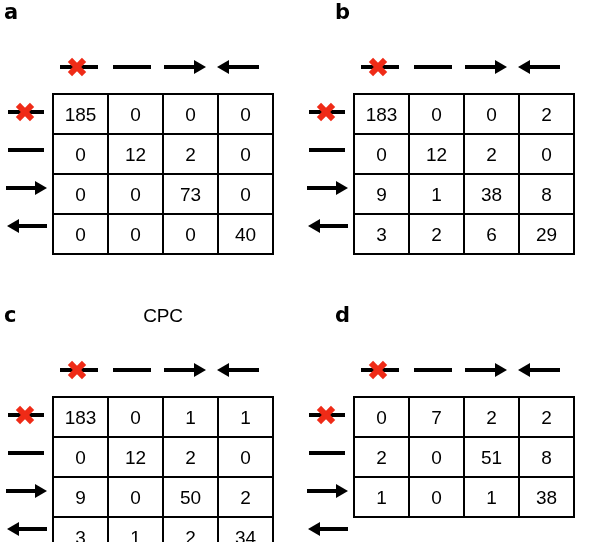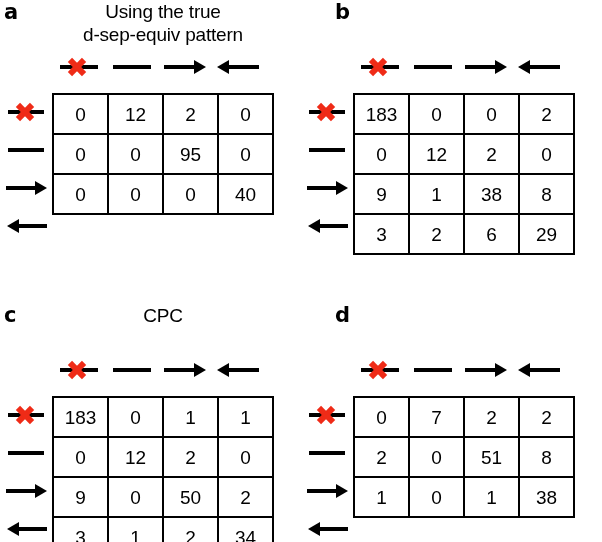--- a/index.html
+++ b/index.html
@@ -174,24 +174,20 @@
     padding: 0;
   }
 </style>
 </head>
 <body>
 
 <div class="figure">
 
   <div class="panel panel-a">
     <div class="panel-letter">a</div>
-    <div class="panel-title">
-      <div>Using the true</div>
-      <div>d-sep-equiv pattern</div>
-    </div>
 
     <div class="col-headers">
       <div class="col-header-cell">
         <span class="sym sym-x">
             <span class="bar"></span>
             <span class="xmark"></span>
           </span>
       </div>
       <div class="col-header-cell">
         <span class="sym sym-line">
@@ -233,30 +229,36 @@
       <div class="row-label-cell">
         <span class="sym sym-arrow-left">
             <span class="bar"></span>
             <span class="head"></span>
           </span>
       </div>
     </div>
 
     <table class="matrix">
       <tbody>
+          <tr>
+        <td>185</td>
+        <td>0</td>
+        <td>0</td>
+        <td>0</td>
+      </tr>
       <tr>
         <td>0</td>
         <td>12</td>
         <td>2</td>
         <td>0</td>
       </tr>
       <tr>
         <td>0</td>
         <td>0</td>
-        <td>95</td>
+        <td>73</td>
         <td>0</td>
       </tr>
       <tr>
         <td>0</td>
         <td>0</td>
         <td>0</td>
         <td>40</td>
       </tr>
     </tbody>
       </table>

